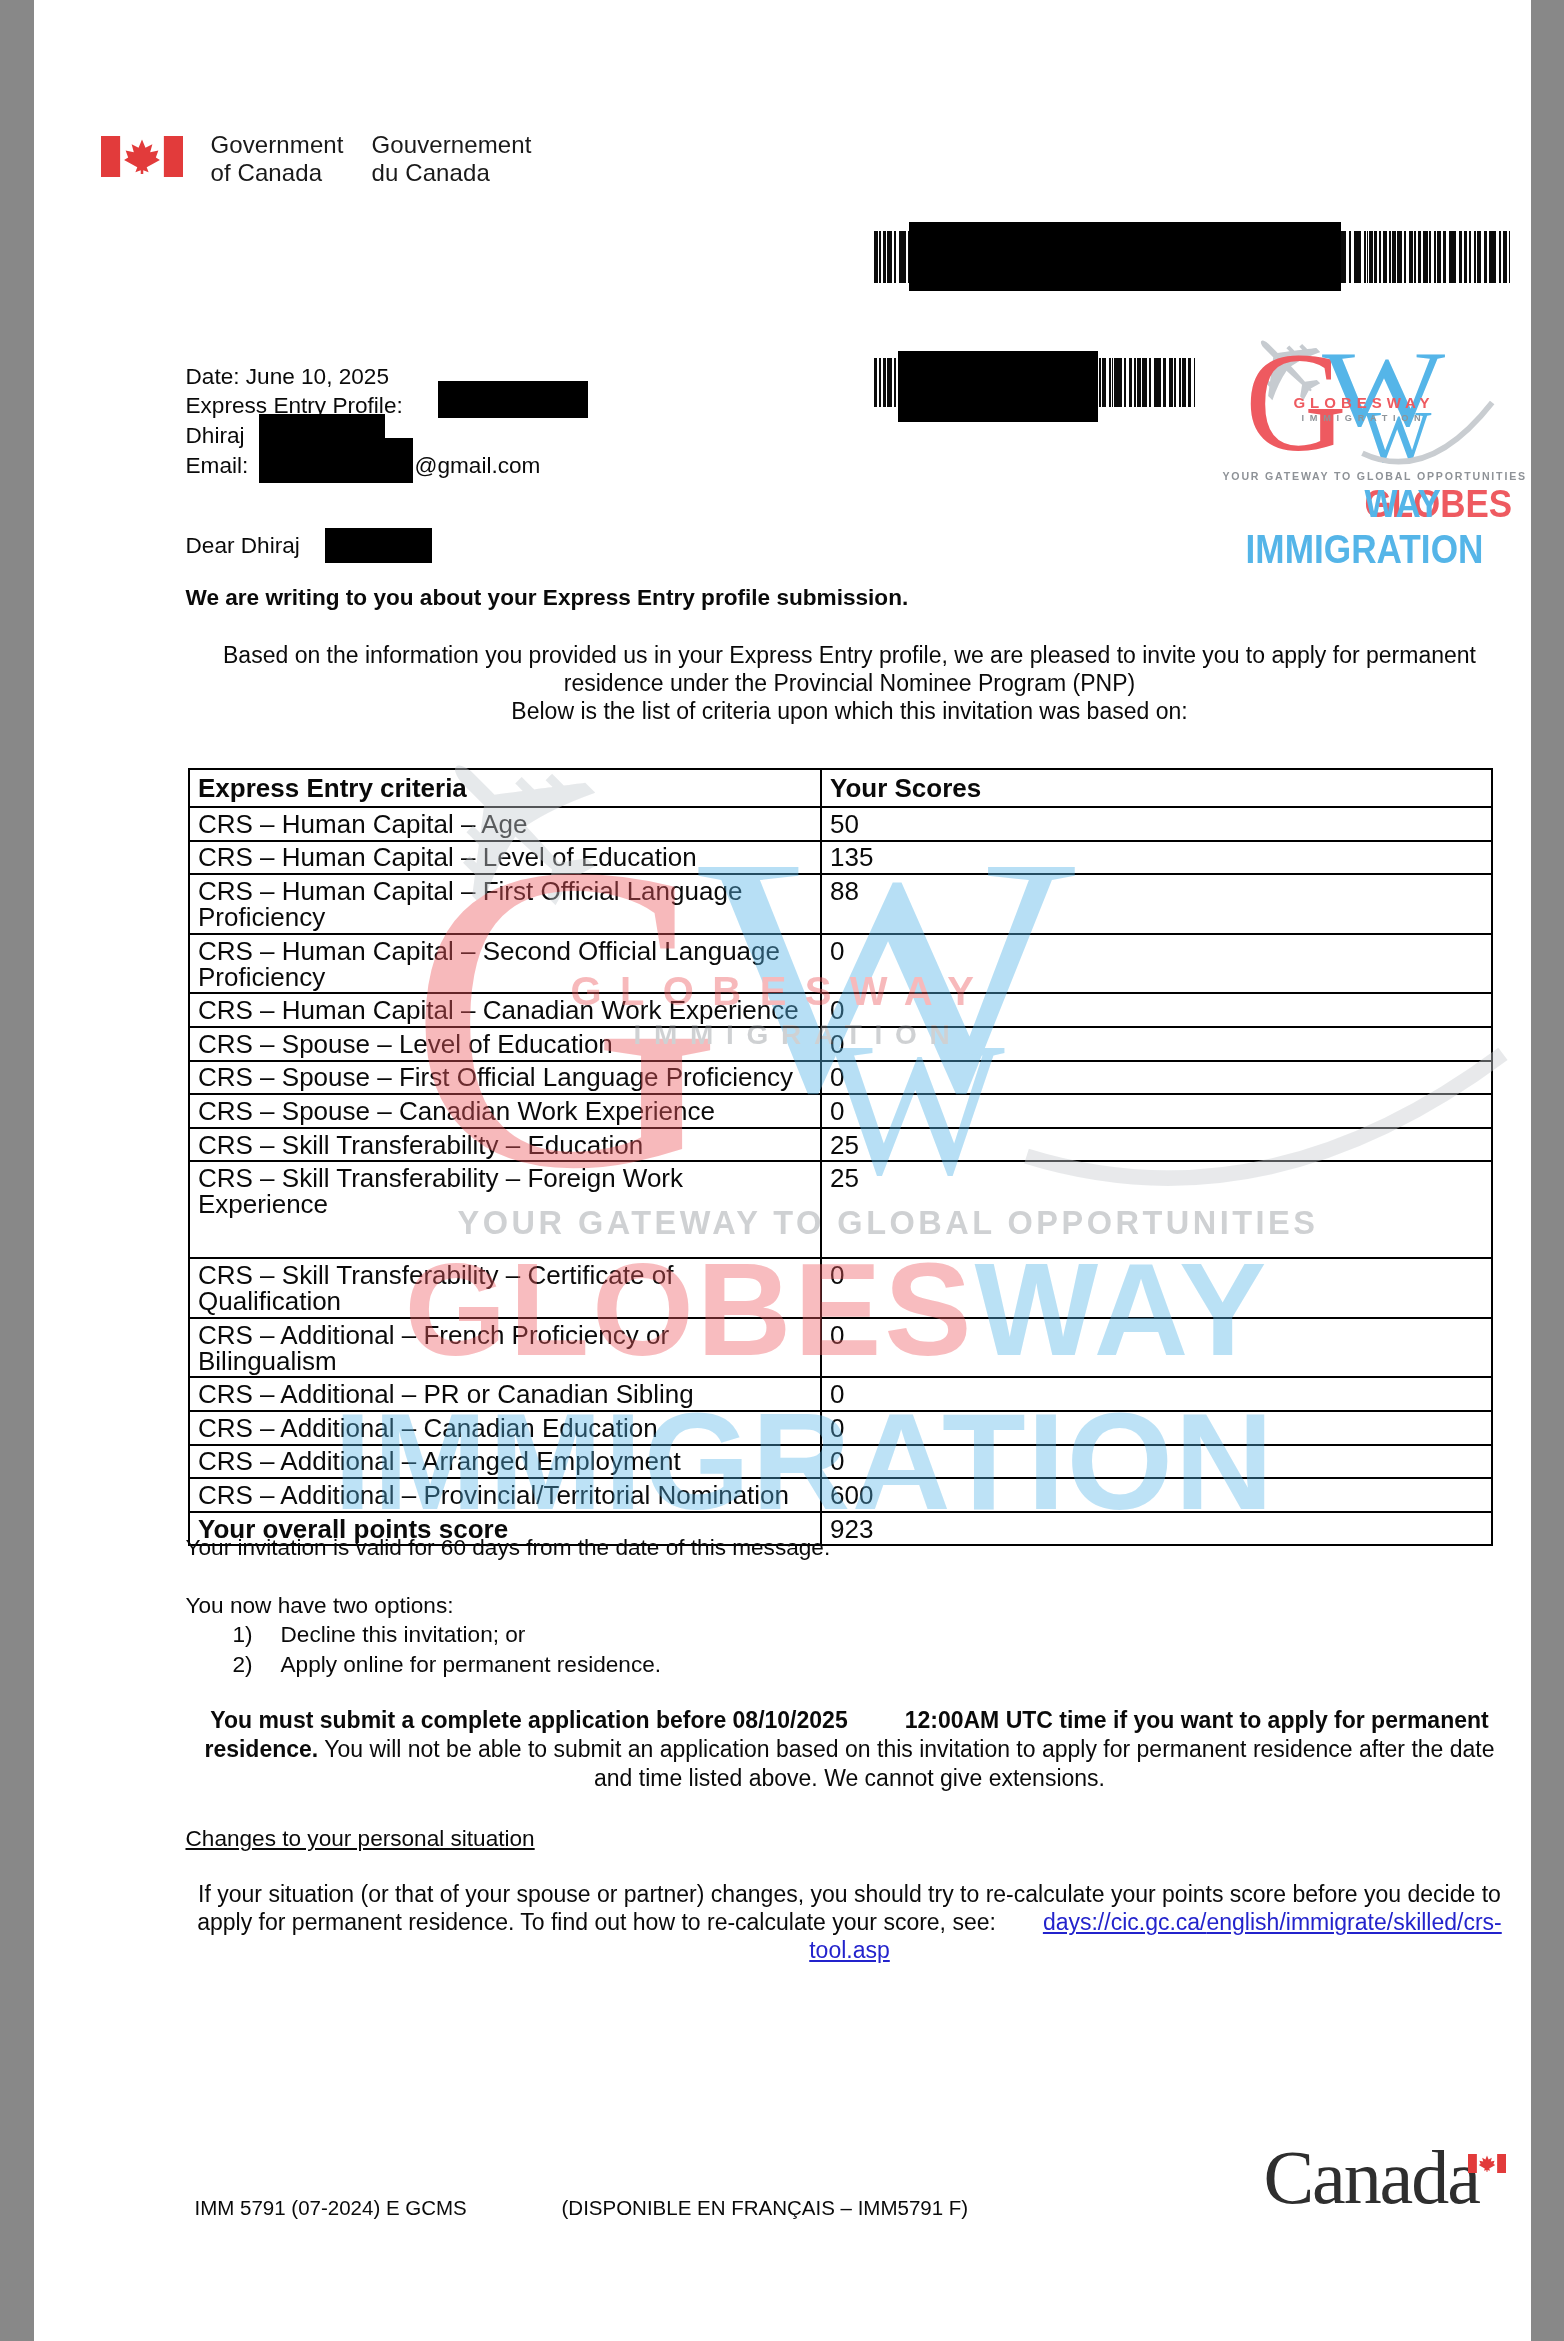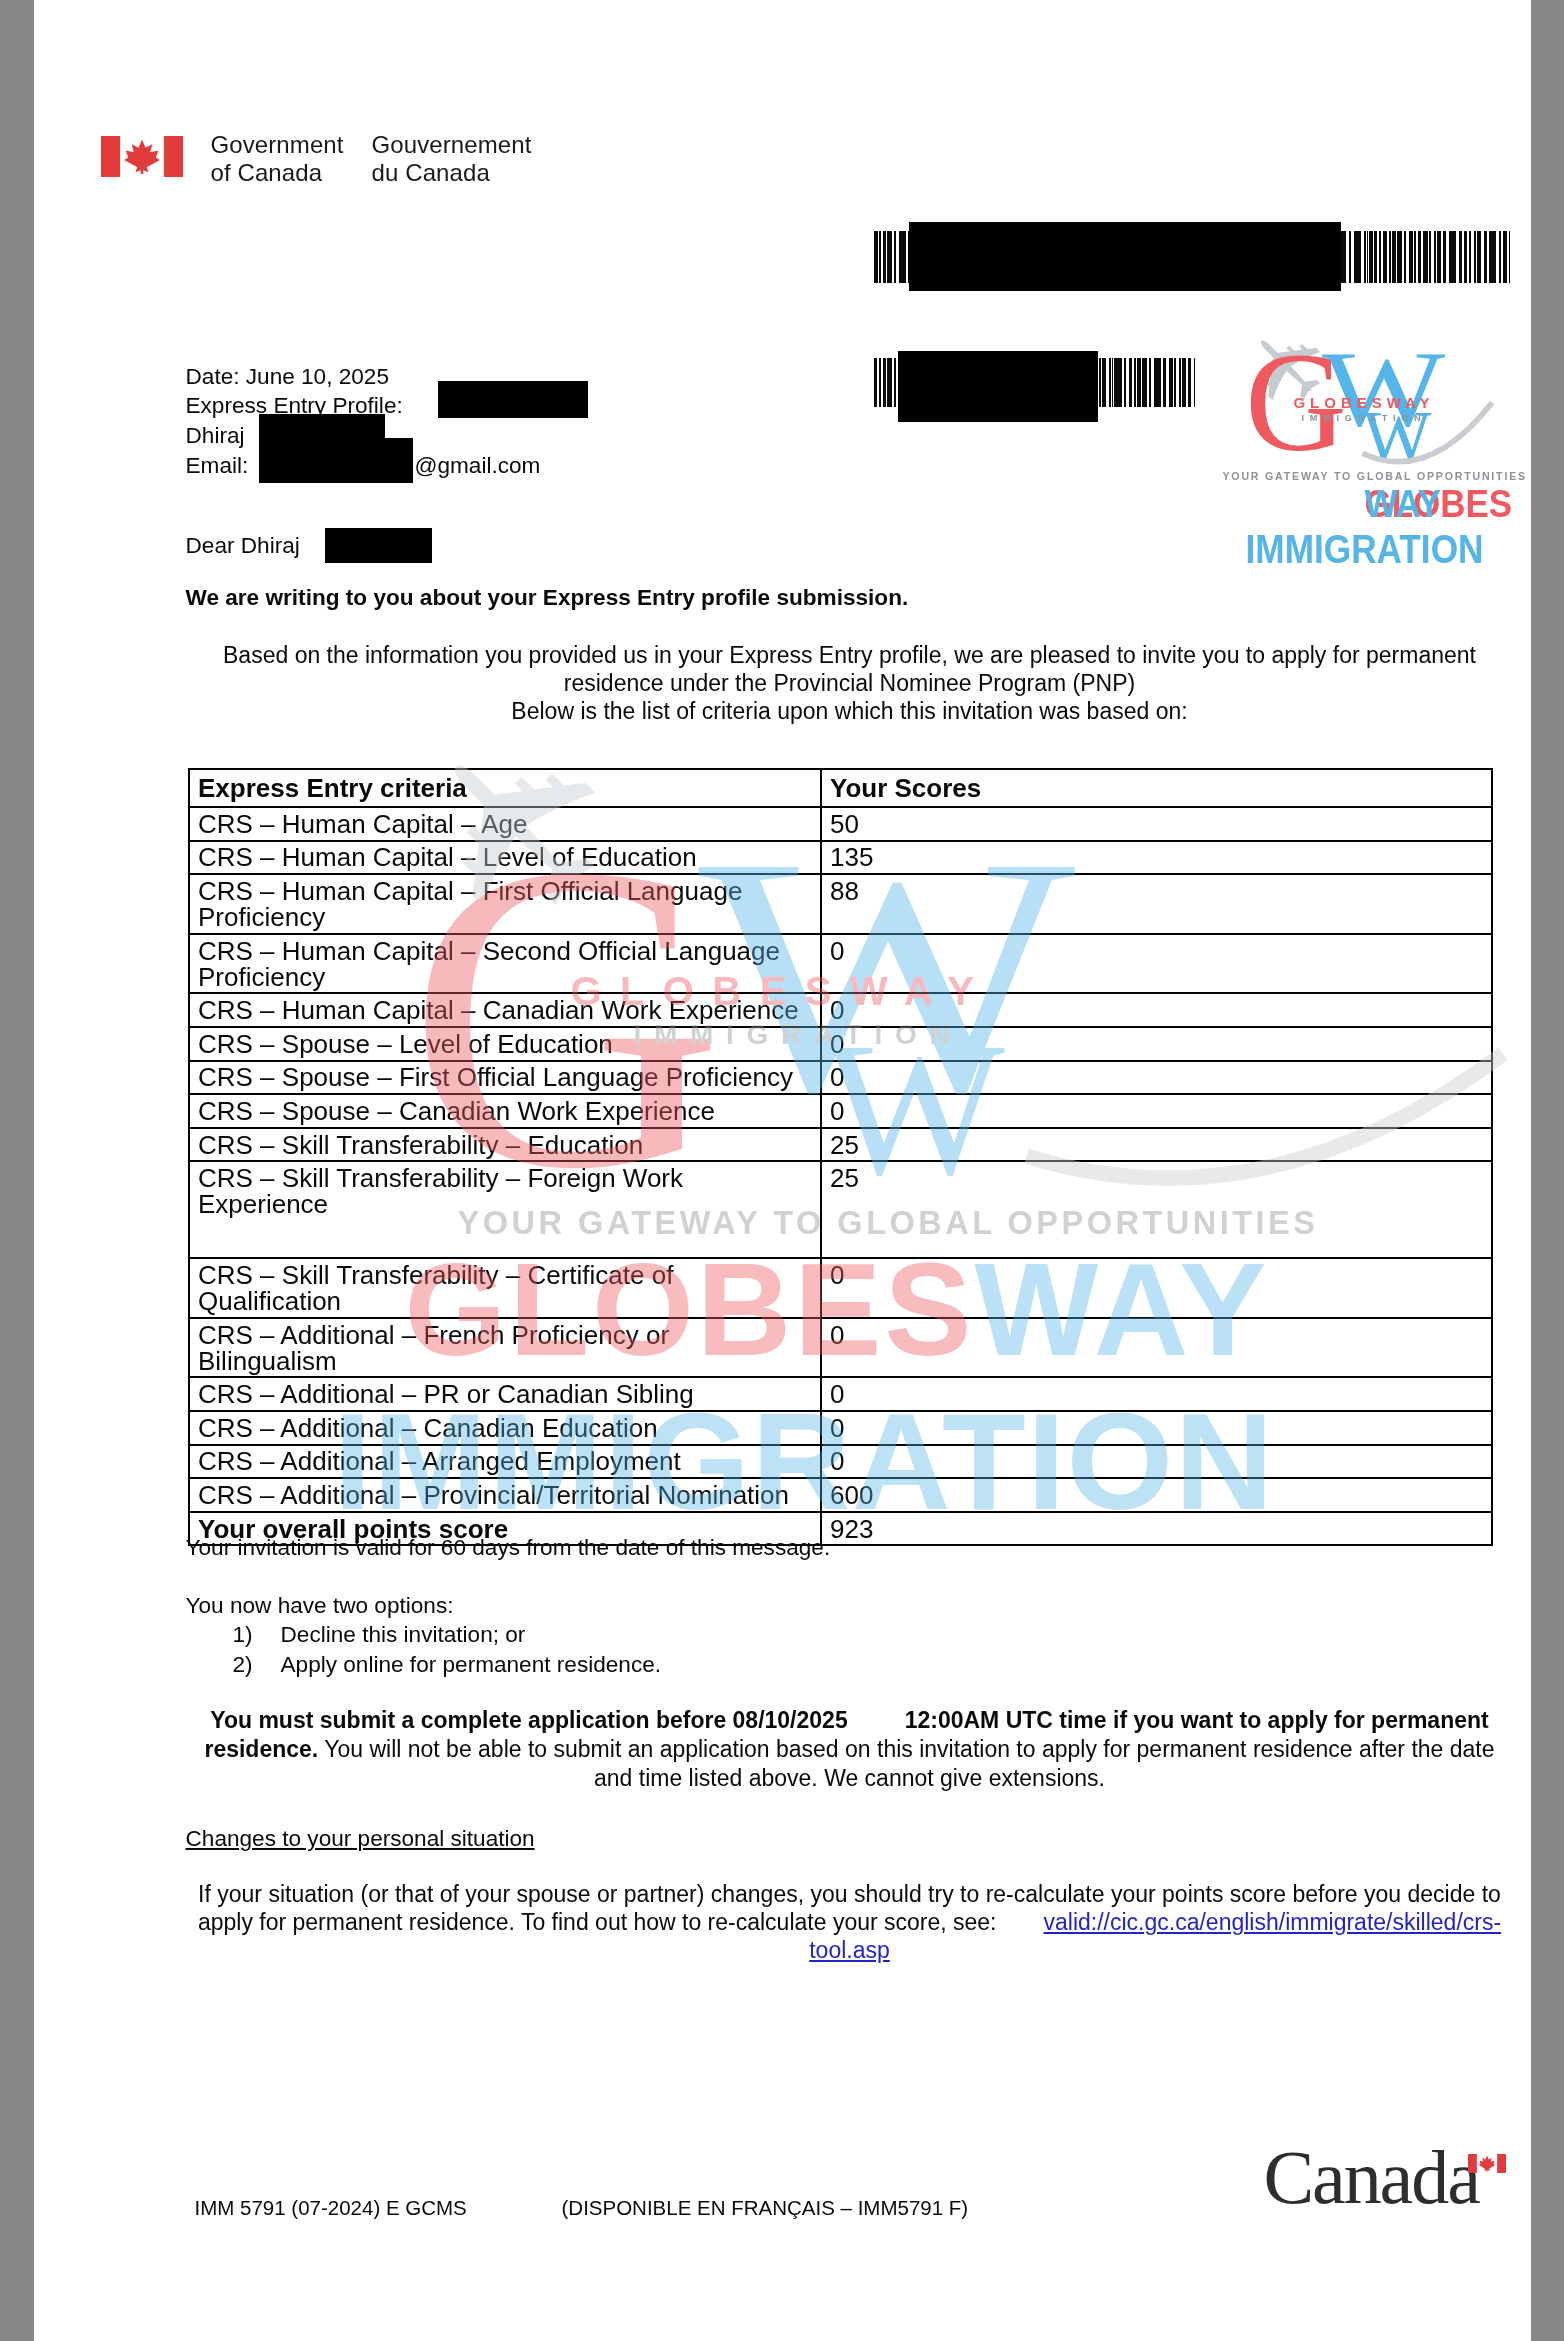--- a/index.html
+++ b/index.html
@@ -242,21 +242,21 @@
     <span class="options-num">2)</span><span>Apply online for permanent residence.</span>
   </div>
 
   <div class="para" style="left:152px;top:1706px;line-height:29px;">
     <span class="bold">You must submit a complete application before 08/10/2025</span><span class="gap80"></span><span class="bold">12:00AM UTC time if you want to apply for permanent residence.</span><span> You will not be able to submit an application based on this invitation to apply for permanent residence after the date and time listed above. We cannot give extensions.</span>
   </div>
 
   <div class="line underline" style="left:152px;top:1824px;">Changes to your personal situation</div>
 
   <div class="para" style="left:152px;top:1880px;">
-    <span>If your situation (or that of your spouse or partner) changes, you should try to re-calculate your points score before you decide to apply for permanent residence. To find out how to re-calculate your score, see:</span><span class="gap66"></span><a class="doc-link"><span>valid://cic.gc.ca/</span><wbr><span>english/immigrate/skilled/crs-tool.asp</span></a>
+    <span>If your situation (or that of your spouse or partner) changes, you should try to re-calculate your points score before you decide to apply for permanent residence. To find out how to re-calculate your score, see:</span><span class="gap66"></span><a class="doc-link"><span>days://cic.gc.ca/</span><wbr><span>english/immigrate/skilled/crs-tool.asp</span></a>
   </div>
 
   <div class="abs wm wm-logo">
     <div class="plane">✈</div>
     <div class="mono-g" style="color:#ee5a60;">G</div>
     <div class="mono-w mono-w1" style="color:#55b5e8;">W</div>
     <div class="mono-w mono-w2" style="color:#55b5e8;">W</div>
     <div class="name-ls" style="color:#ee5a60;">GLOBESWAY</div>
     <div class="sub-ls">IMMIGRATION</div>
     <svg class="swoosh" width="487" height="177" viewBox="0 0 690 250">

